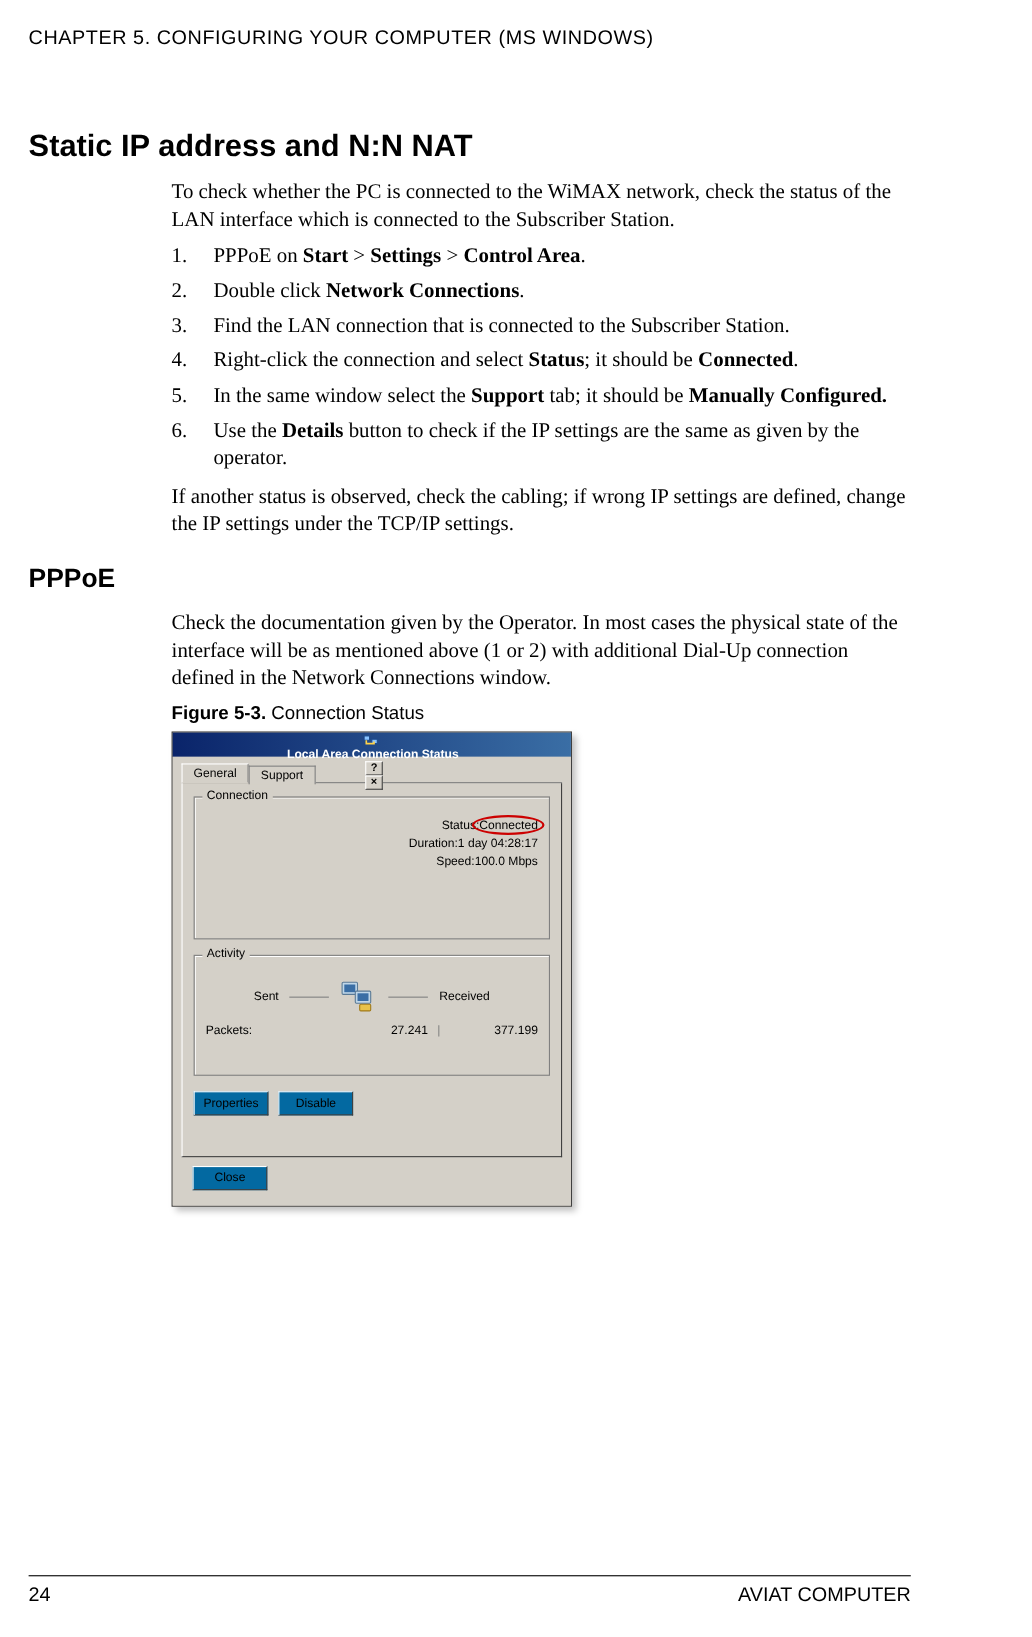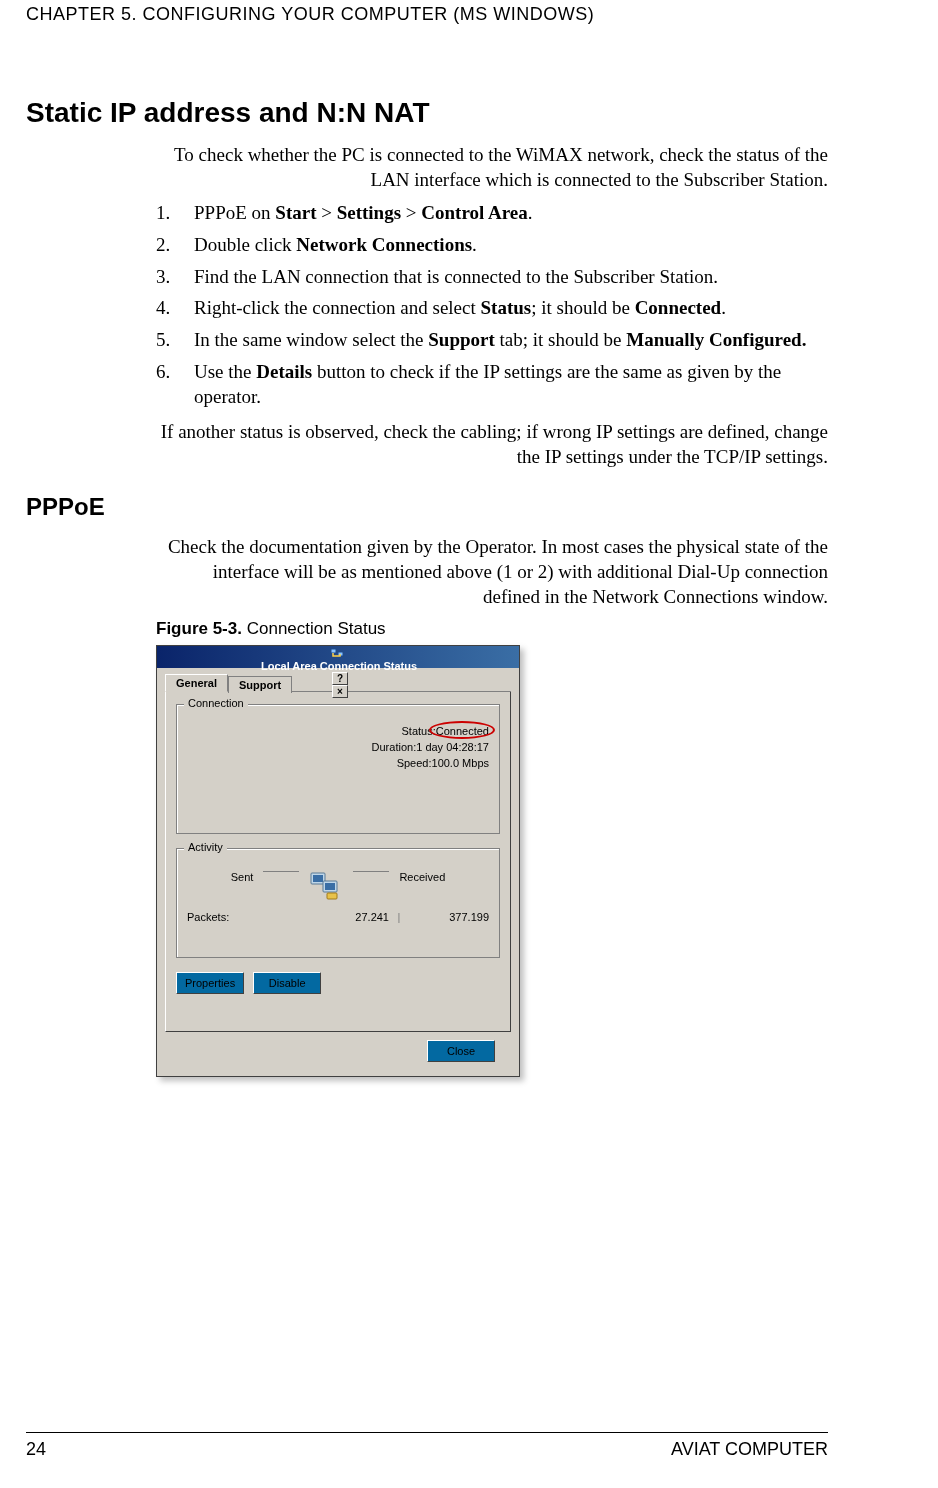--- a/index.html
+++ b/index.html
@@ -1,56 +1,56 @@
 <!DOCTYPE html>
 <html><head>
 <meta charset="utf-8">
 <style>
   * { box-sizing: border-box; margin: 0; padding: 0; }
   html, body { width: 938px; background: #fff; font-family: Georgia, 'Times New Roman', serif; color: #000; }
-  .page { width: 876px; min-height: 1488px; padding: 4px 48px 20px 26px; position: relative; }
+  .page { width: 876px; min-height: 1488px; padding: 24px 48px 20px 26px; position: relative; }
   .chapter-header { font-family: Arial, Helvetica, sans-serif; font-size: 18px; letter-spacing: 0.5px; font-stretch: condensed; margin-bottom: 72px; }
   .section-h1 { font-family: Verdana, Arial, sans-serif; font-weight: bold; font-size: 28px; margin-bottom: 14px; }
   .body-block { margin-left: 130px; margin-right: 0; }
-  .para { font-size: 19px; line-height: 1.3; margin-bottom: 8px; text-align: right; }
+  .para { font-size: 19px; line-height: 1.3; margin-bottom: 8px; }
   ol.steps { list-style: none; counter-reset: step; margin: 6px 0 10px 0; }
   ol.steps li { counter-increment: step; font-size: 19px; line-height: 1.35; padding-left: 38px; position: relative; margin-bottom: 6px; }
   ol.steps li::before { content: counter(step) "."; position: absolute; left: 0; }
   .bold { font-weight: bold; }
   .section-h2 { font-family: Verdana, Arial, sans-serif; font-weight: bold; font-size: 24px; margin: 24px 0 14px 0; }
   .fig-caption { font-size: 17px; margin: 10px 0 6px 0; }
   .fig-caption .fig-label { font-family: Arial, sans-serif; font-weight: bold; }
   .fig-caption .fig-title { font-family: Arial, sans-serif; }
 
   
   .win-dialog { width: 364px; font-family: Tahoma, Arial, sans-serif; font-size: 11px; color: #000; border: 1px solid #404040; box-shadow: 4px 4px 6px rgba(0,0,0,0.25); margin-left: 130px; background: #d4d0c8; }
   .titlebar { height: 22px; background: linear-gradient(to right,#0a246a,#3a6ea5); color: #fff; display: flex; align-items: center; padding: 0 2px 0 4px; flex-direction: column; }
   .titlebar .tb-icon { width: 14px; height: 14px; margin-right: 4px; display: inline-flex; align-items: center; justify-content: center; }
   .titlebar .tb-title { font-weight: bold; flex: 1; font-size: 11px; }
   .tb-btn { width: 16px; height: 14px; background: #d4d0c8; border: 1px solid #fff; border-right-color:#404040; border-bottom-color:#404040; margin-left: 2px; display:flex; align-items:center; justify-content:center; font-family: Arial; font-size:10px; font-weight:bold; color:#000; }
   .dlg-body { background: #d4d0c8; padding: 6px 8px 10px 8px; }
-  .tabs-row { display:flex; border-bottom: 1px solid #808080; margin-bottom: 0; font-weight: bold; }
+  .tabs-row { display:flex; border-bottom: 1px solid #808080; margin-bottom: 0; }
   .tab { padding: 2px 10px; border: 1px solid #808080; border-bottom: none; background:#d4d0c8; position: relative; font-size:11px; }
   .tab.active { background:#d4d0c8; border-bottom: 1px solid #d4d0c8; margin-bottom: -1px; border-top-color:#fff; border-left-color:#fff; }
   .tab.inactive { background:#d4d0c8; top:2px; }
   .tab-panel { border: 1px solid #fff; border-top:none; border-right-color:#404040; border-bottom-color:#404040; padding: 12px 10px 10px 10px; min-height: 340px; position: relative; }
   .groupbox { border: 1px solid #808080; border-radius: 0; padding: 16px 10px 10px 10px; position: relative; margin-bottom: 14px; box-shadow: inset 1px 1px 0 #fff; }
   .groupbox-title { position: absolute; top: -8px; left: 7px; background:#d4d0c8; padding: 0 4px; font-size:11px; }
   .field-row { display:flex; justify-content: flex-end; font-size:11px; margin: 4px 0; }
   .status-value { position: relative; }
   .status-circle { position:absolute; right:-6px; top:-4px; width:66px; height:18px; border:2px solid #cc0000; border-radius: 50%; pointer-events:none; }
-  .activity-row { display:flex; justify-content:center; gap: 10px; font-size:11px; margin: 6px 0 10px 0; }
+  .activity-row { display:flex; align-items:center; justify-content:center; gap: 10px; font-size:11px; margin: 6px 0 10px 0; }
   .activity-row .line { width: 36px; height:1px; background:#808080; }
   .comp-icon { width: 34px; height: 30px; display:inline-flex; align-items:center; justify-content:center; }
   .pkts-row { display:flex; font-size:11px; }
   .pkts-row .lbl { flex:1; }
   .pkts-row .val { width: 80px; text-align:right; }
   .pkts-row .sep { width: 20px; text-align:center; color:#808080; }
   .btn { min-width: 68px; height: 22px; background:#0369a1; border:1px solid #404040; border-top-color:#fff; border-left-color:#fff; font-size:11px; padding: 0 8px; display:inline-flex; align-items:center; justify-content:center; margin-right: 6px; font-family: Tahoma, Arial, sans-serif; cursor: default; }
-  .dlg-footer { text-align: right; padding: 8px 10px 4px 10px; }
+  .dlg-footer { text-align: left; padding: 8px 10px 4px 10px; }
 
   .page-footer { position: absolute; bottom: 28px; left: 26px; right: 48px; border-top: 1px solid #000; padding-top: 6px; display:flex; justify-content: space-between; font-family: Arial, sans-serif; font-size: 18px; }
 </style>
 </head>
 <body>
 
 <div class="page">
   <div class="chapter-header">CHAPTER 5. CONFIGURING YOUR COMPUTER (MS WINDOWS)</div>
 
   <h1 class="section-h1">Static IP address and N:N NAT</h1>

